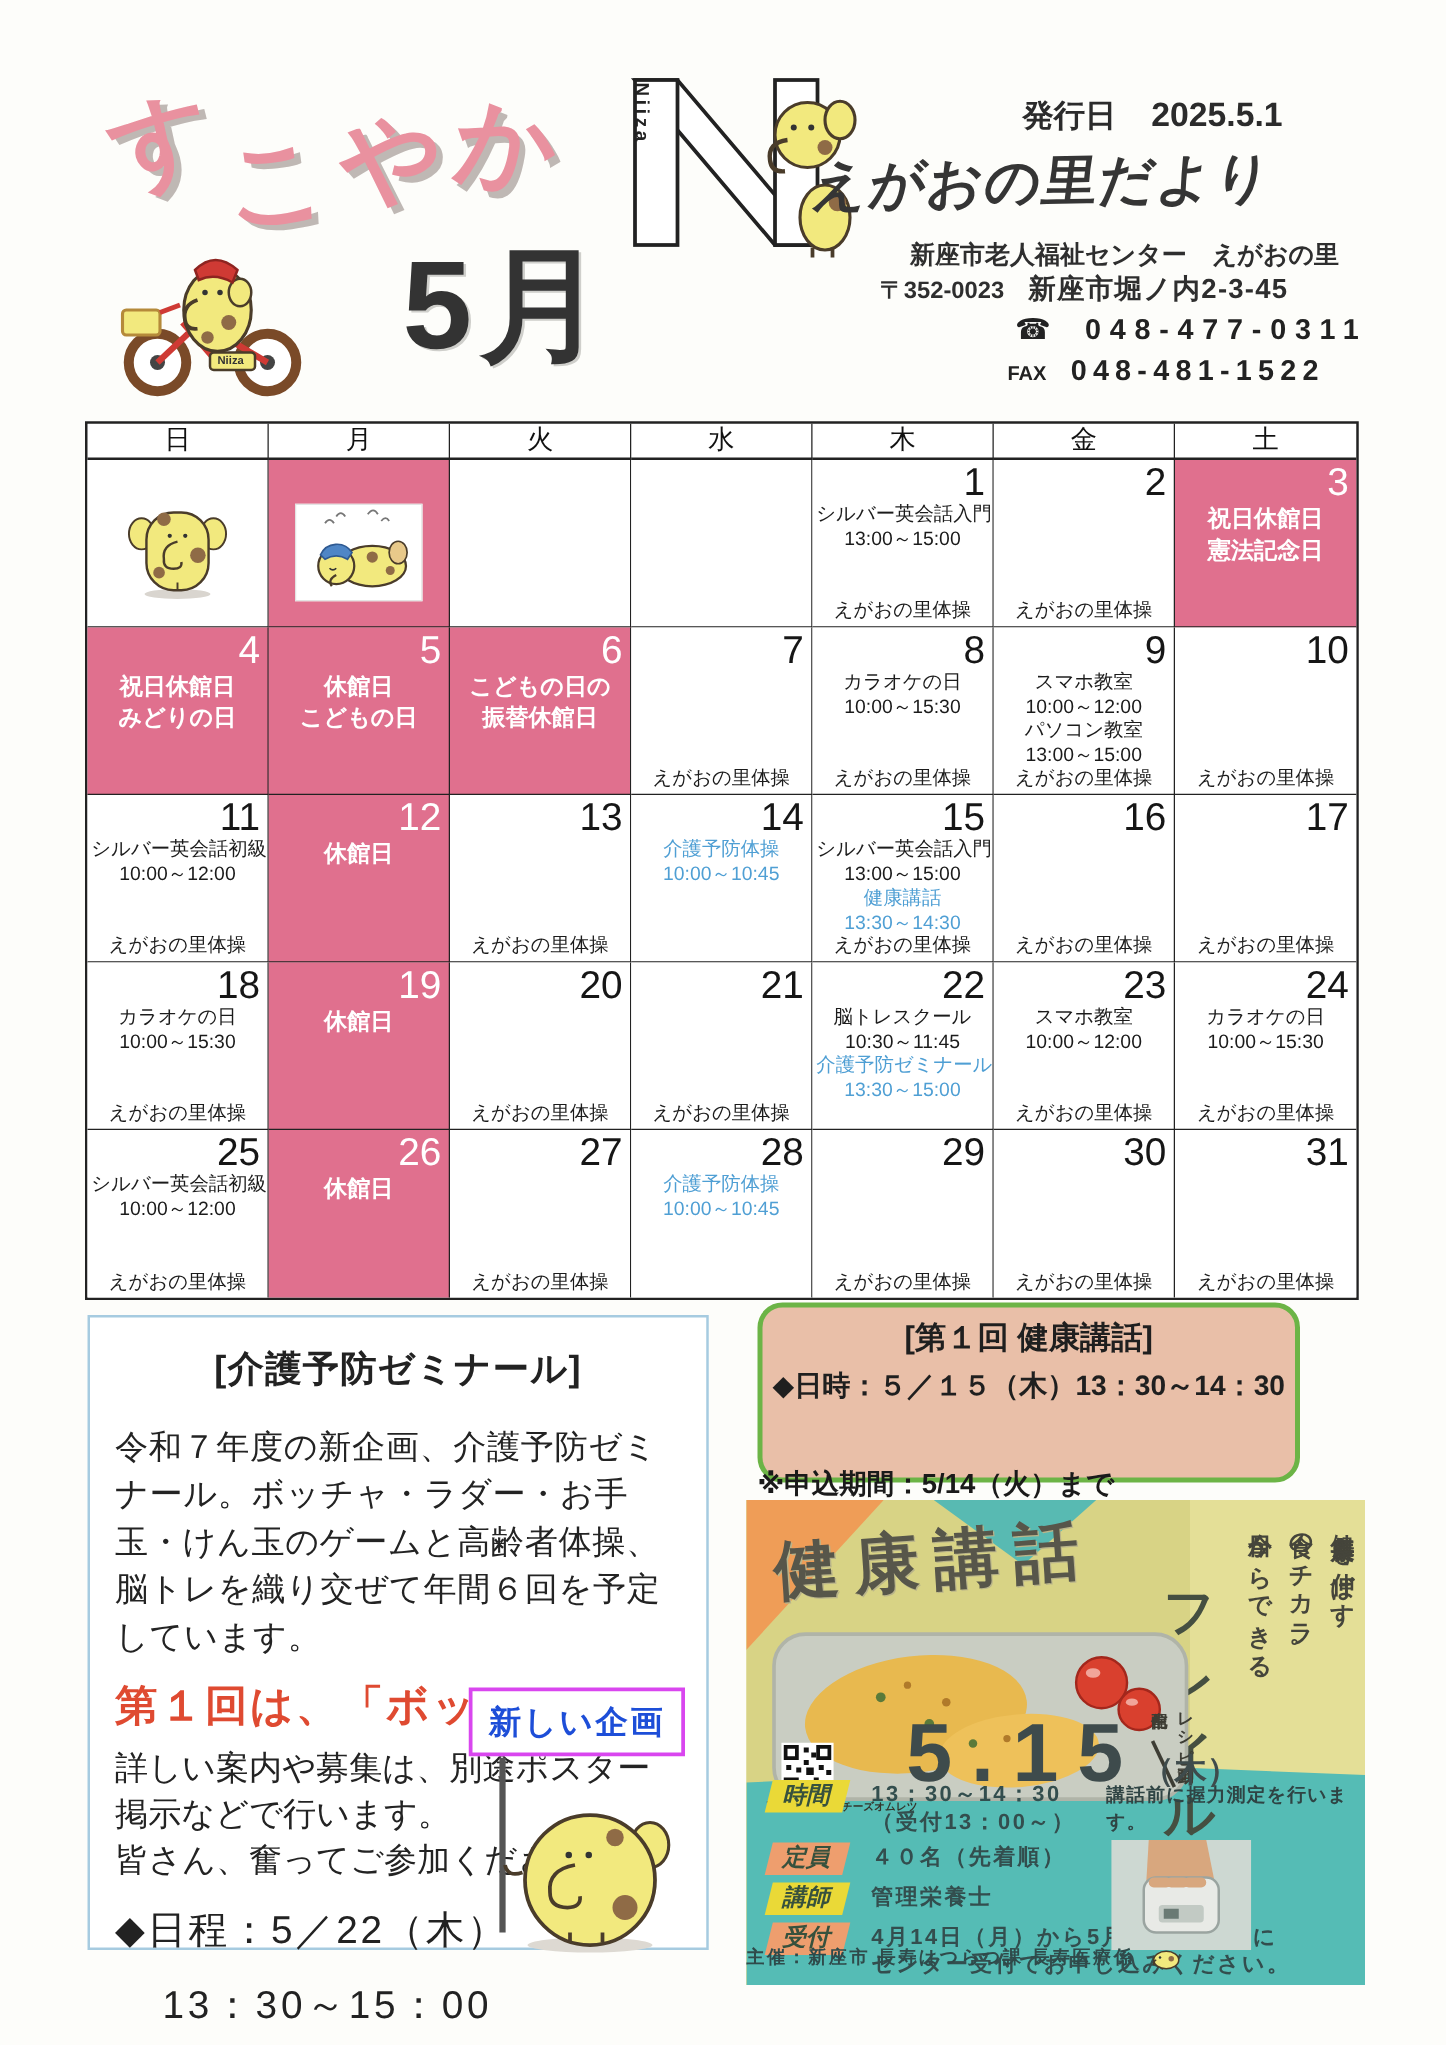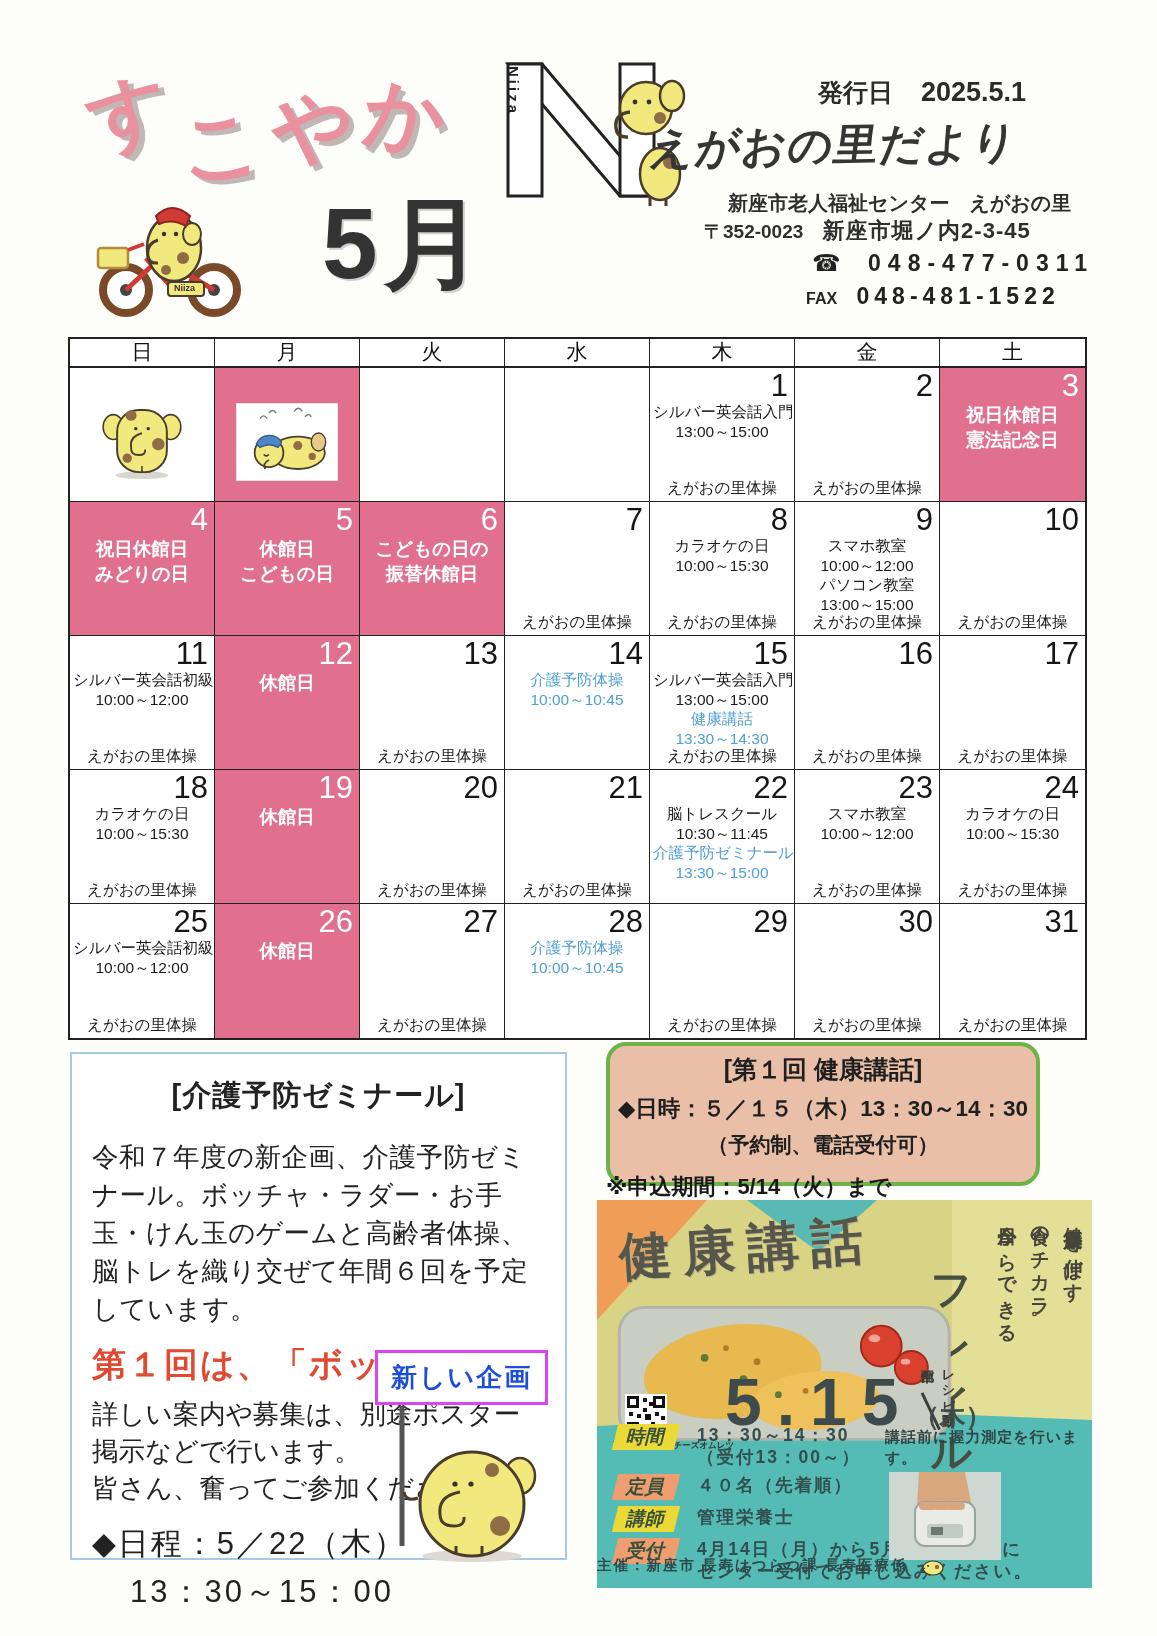--- a/index.html
+++ b/index.html
@@ -56,21 +56,21 @@
 
   
   #seminar-box{left:70px;top:1052px;width:497px;height:508px;border:2.5px solid #a6cbe0;
        background:#fff;padding:14px 20px;box-sizing:border-box}
   #seminar-title{text-align:center;font-size:29px;font-weight:700;letter-spacing:1px;margin-top:8px;color:#222}
   #seminar-p1{margin-top:22px;font-size:26.5px;line-height:38px;color:#232323;letter-spacing:0.5px}
   #seminar-highlight{margin-top:14px;font-size:34px;font-weight:700;color:#df4a31;letter-spacing:2px}
   #seminar-p2{margin-top:8px;font-size:26.5px;line-height:37px;color:#232323}
   #seminar-p3{font-size:26.5px;line-height:37px;color:#232323}
   #seminar-sched1{margin-top:16px;font-size:31px;color:#222;letter-spacing:2px}
-  #seminar-sched2{font-size:31px;color:#222;letter-spacing:3px;padding-left:38px;margin-top:6px}
+  #seminar-sched2{font-size:31px;color:#222;letter-spacing:3px;padding-left:38px;margin-top:18px}
   #seminar-sign{position:absolute;left:303px;top:296px;border:3px solid #d946ef;background:#fff;
        padding:7px 13px;font-size:26px;font-weight:700;color:#1d4ed8;letter-spacing:2px}
   #sign-elephant{position:absolute;left:300px;top:352px}
 
   
   #health-box{left:606px;top:1042px;width:434px;height:144px;border:4px solid #6cb446;border-radius:20px;
        background:#e9bfa8;box-sizing:border-box;padding-top:7px}
   #health-title{text-align:center;font-size:25px;font-weight:800;color:#1f1f1f}
   #health-datetime{text-align:center;font-size:22.5px;font-weight:800;color:#1f1f1f;margin-top:7px}
   #health-note1{text-align:center;font-size:21px;font-weight:800;color:#1f1f1f;margin-top:7px}
@@ -481,21 +481,20 @@
         <circle cx="120" cy="64" r="7" fill="#8f6b46"></circle>
       <path d="M46 92 q-12 4 -14 -6" stroke="#4a3c2a" stroke-width="3" fill="none"></path>
       <path d="M84 148 l0 -8 M110 148 l0 -8" stroke="#4a3c2a" stroke-width="3"></path>
     </svg>
   </div>
 </div>
 
 <div class="abs" id="health-box">
   <div id="health-title">[第１回 健康講話]</div>
   <div id="health-datetime">◆日時：５／１５（木）13：30～14：30</div>
-  <div id="health-note1">（予約制、電話受付可）</div>
 </div>
 <div class="abs" id="health-note2">※申込期間：5/14（火）まで</div>
 
 <div class="abs" id="poster">
   <div class="tri-orange"></div>
   <div class="tri-teal"></div>
   <div class="band-yellow"></div>
   <div id="poster-teal"></div>
 
   <div id="poster-title">健康講話</div>

